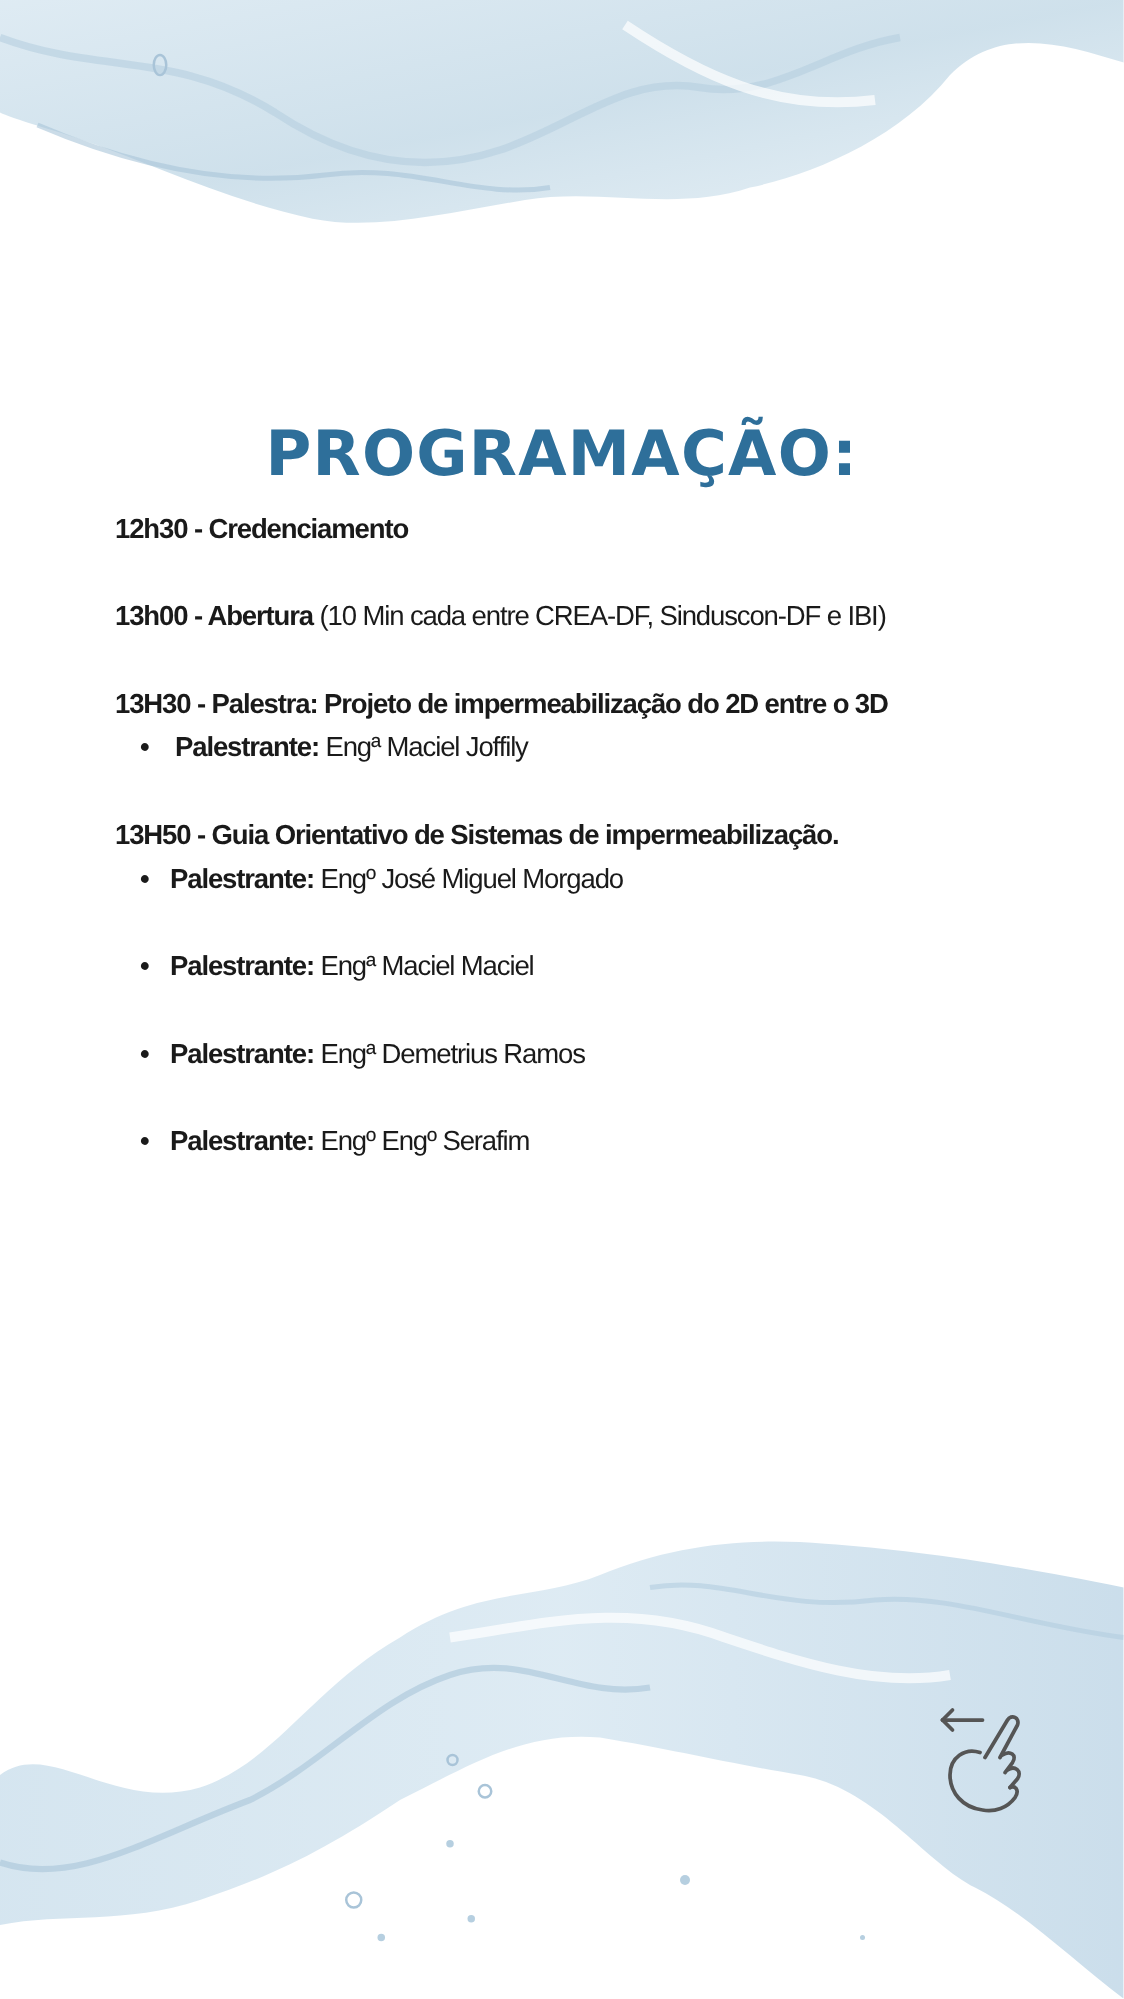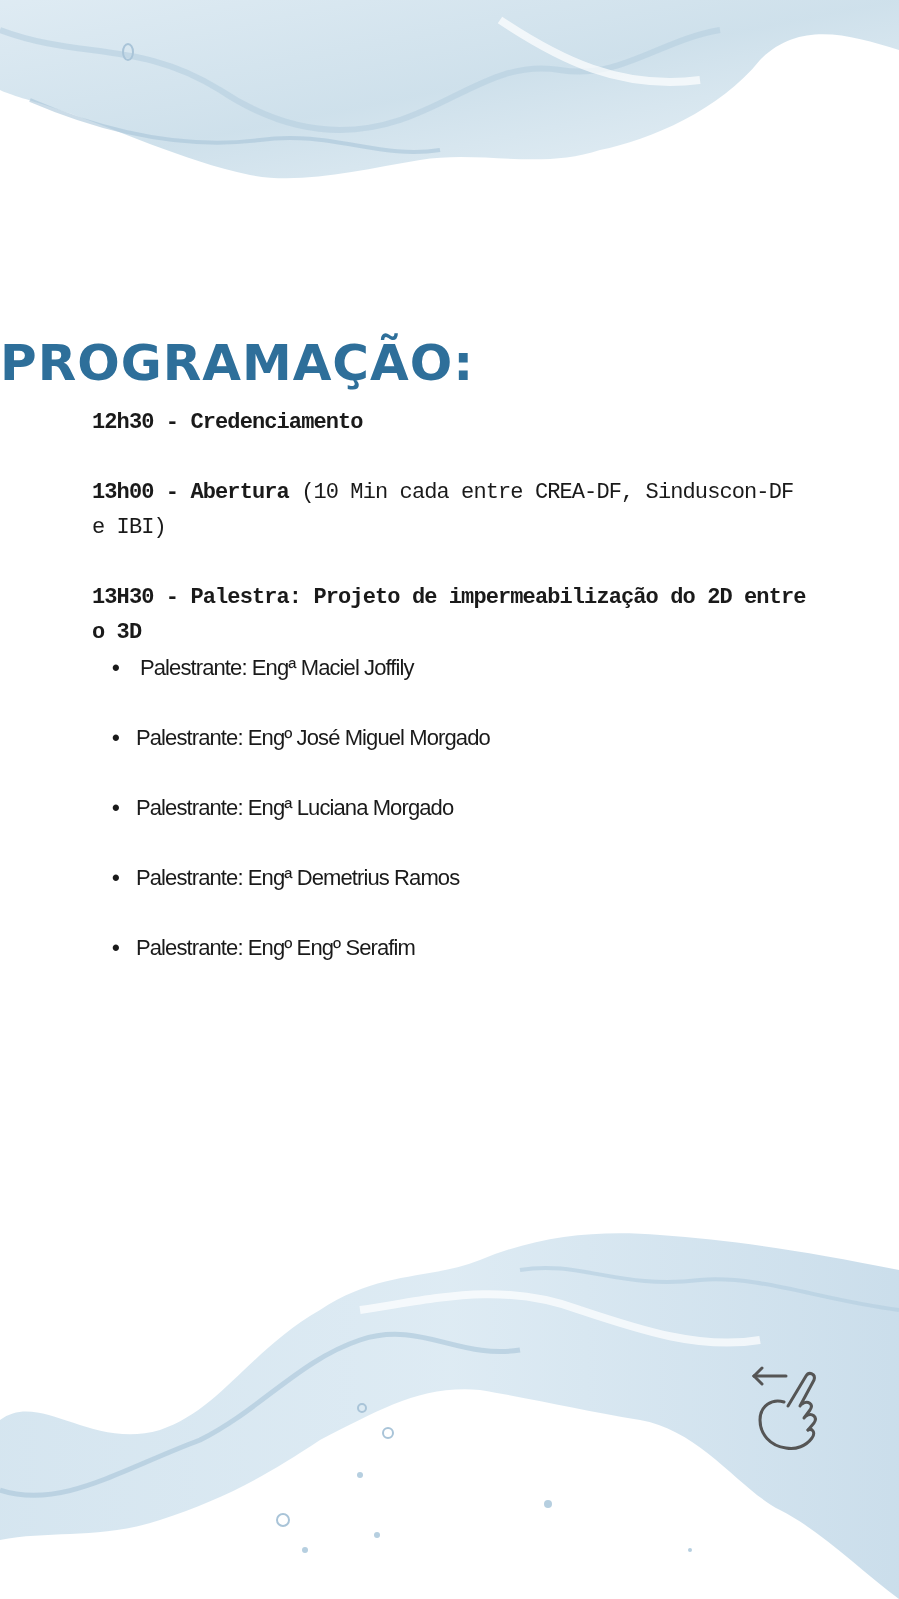--- a/index.html
+++ b/index.html
@@ -8,34 +8,34 @@
     background: #ffffff;
     font-family: "Liberation Sans", "DejaVu Sans", sans-serif;
     color: #1a1a1a;
   }
   .water-top, .water-bottom { position: absolute; left: 0; width: 899px; pointer-events: none; }
   .water-top { top: 0; height: 200px; }
   .water-bottom { top: 1190px; height: 409px; }
 
   .title {
     position: absolute; top: 300px; left: 0; width: 899px;
-    font-weight: bold; font-size: 50px; letter-spacing: 1px;
+    text-align: center; font-weight: bold; font-size: 50px; letter-spacing: 1px;
     color: #2e6f9a;
     font-family: "DejaVu Sans", sans-serif;
   }
   .schedule {
     position: absolute; left: 92px; top: 405px; width: 720px;
     font-size: 22px; letter-spacing: -0.9px; line-height: 35px;
   }
   .item { margin: 0 0 35px 0; }
-  .item-head { font-weight: bold; font-family: Liberation Mono, monospace; }
+  .item-head { font-weight: bold; }
   .item-head .note { font-weight: normal; }
   .speaker { position: relative; padding-left: 44px; }
   .speaker .bullet { position: absolute; left: 20px; top: 0; font-weight: bold; }
-  .speaker .lbl { font-weight: normal; }
+  .speaker .lbl { font-weight: bold; }
   .speaker.extra { padding-left: 48px; }
 
   .swipe {
     position: absolute; left: 748px; top: 1362px; width: 80px; height: 90px;
   }
 </style>
 </head>
 <body>
 
 <svg class="water-top" viewBox="0 0 899 200" preserveAspectRatio="none">
@@ -64,25 +64,26 @@
   <div class="item">
     <div class="item-head"><span>13h00</span><span> - </span><span>Abertura</span><span class="note"> (10 Min cada entre CREA-DF, Sinduscon-DF e IBI)</span></div>
   </div>
 
   <div class="item">
     <div class="item-head"><span>13H30</span><span> - </span><span>Palestra: Projeto de impermeabilização do 2D entre o 3D</span></div>
     <div class="speaker extra"><span class="bullet">•</span><span class="lbl">Palestrante:</span><span> Engª Maciel Joffily</span></div>
   </div>
 
   <div class="item">
+    <div class="item-head"><span>13H50</span><span> - </span><span>Guia Orientativo de Sistemas de impermeabilização.</span></div>
     <div class="speaker"><span class="bullet">•</span><span class="lbl">Palestrante:</span><span> Engº José Miguel Morgado</span></div>
   </div>
 
   <div class="item">
-    <div class="speaker"><span class="bullet">•</span><span class="lbl">Palestrante:</span><span> Engª Luciana Morgado</span></div>
+    <div class="speaker"><span class="bullet">•</span><span class="lbl">Palestrante:</span><span> Engª Maciel Maciel</span></div>
   </div>
 
   <div class="item">
     <div class="speaker"><span class="bullet">•</span><span class="lbl">Palestrante:</span><span> Engª Demetrius Ramos</span></div>
   </div>
 
   <div class="item">
     <div class="speaker"><span class="bullet">•</span><span class="lbl">Palestrante:</span><span> Engº Engº Serafim</span></div>
   </div>
 

